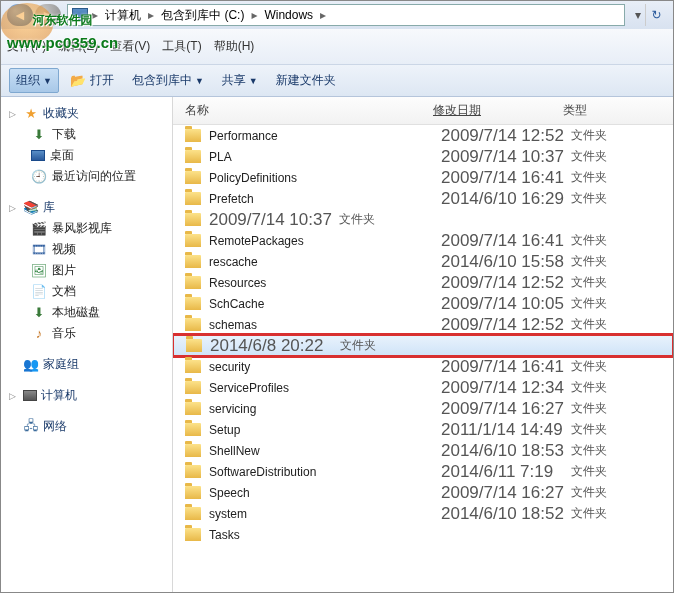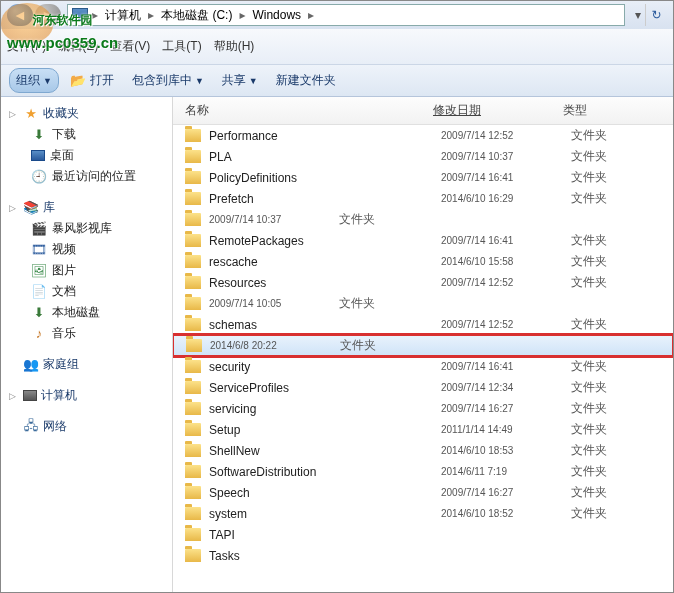--- a/index.html
+++ b/index.html
@@ -19,21 +19,21 @@
 .watermark { position: absolute; top: 4px; left: 6px; z-index: 50; color: #0a7a1a; font-size: 22px; font-weight: bold; text-shadow: 0 0 3px #fff,1px 1px 0 #fff; font-family: "SimHei", sans-serif; pointer-events: none; line-height: 1.1; text-align: center; }
 .watermark .url { font-size: 15px; color: #0a7a1a; }
 .wm-logo { position: absolute; top: 2px; left: 0; width: 52px; height: 40px; background: radial-gradient(circle at 50% 40%, #ffb347, #d87a1a); border-radius: 50% 50% 45% 45%; opacity: 0.55; z-index: 49; }
 
 .menubar { height: 36px; background: linear-gradient(#f7f9fc,#e8eef7); display: flex; align-items: center; padding-left: 6px; gap: 12px; border-bottom: 1px solid #cbd6e6; }
 .menubar span { color: #333; }
 
 .toolbar { height: 32px; background: linear-gradient(#eef3fa,#dde7f3); display: flex; align-items: center; padding: 0 8px; gap: 6px; border-bottom: 1px solid #b5c5db; }
 .tb-item { display: flex; align-items: center; gap: 3px; color: #1a3a6a; padding: 3px 6px; }
 .tb-item .dd { font-size: 9px; }
-.organize { background: linear-gradient(#c8dff5,#a8c8e8); border: 1px solid #7fa8d0; border-radius: 10px; }
+.organize { background: linear-gradient(#c8dff5,#a8c8e8); border: 1px solid #7fa8d0; border-radius: 2px; }
 
 .content { display: flex; height: calc(100% - 82px); }
 .sidebar { width: 172px; background: #fff; border-right: 1px solid #d8d8d8; padding: 6px 0; overflow: hidden; }
 .sb-group { margin-bottom: 10px; }
 .sb-head { display: flex; align-items: center; padding: 2px 8px; gap: 4px; color: #1a3a6a; }
 .sb-head .arrow { width: 10px; color: #888; font-size: 9px; }
 .sb-item { display: flex; align-items: center; padding: 2px 8px 2px 30px; gap: 5px; color: #222; }
 .ico { width: 16px; height: 16px; display: inline-flex; align-items: center; justify-content: center; font-size: 13px; }
 .star { color: #f0a030; }
 .dl { color: #3a7a3a; }
@@ -53,21 +53,21 @@
 .col-name { width: 260px; padding-left: 12px; }
 .col-date { width: 130px; text-decoration: underline; }
 .col-type { flex: 1; }
 .rows { flex: 1; overflow-y: auto; }
 .row { display: flex; align-items: center; height: 21px; padding-left: 12px; }
 .row.sel { background: linear-gradient(#e8f2fc,#d0e4f8); border: 1px solid #7fb0e0; }
 .row.hl { outline: 3px solid #d83030; outline-offset: -1px; }
 .fico { width: 16px; height: 13px; background: linear-gradient(#fce28a,#e8b848); border-radius: 1px 1px 0 0; margin-right: 8px; position: relative; }
 .fico::before { content: ""; position: absolute; top: -3px; left: 0; width: 7px; height: 3px; background: #e8b848; border-radius: 1px 1px 0 0; }
 .rname { width: 232px; color: #222; }
-.rdate { width: 130px; color: #555; font-size: 10px; }
+.rdate { width: 130px; color: #555; font-size: 17px; }
 .rtype { color: #555; }
 </style>
 </head>
 <body>
 
 <div class="wm-logo"></div>
 <div class="watermark">
   <span>河东软件园</span><br>
   <span class="url">www.pc0359.cn</span>
 </div>
@@ -75,21 +75,21 @@
 <div class="titlebar">
   <div class="nav-btns">
     <div class="nav-btn">◄</div>
     <div class="nav-btn fwd">►</div>
   </div>
   <div class="addr">
     <span class="pc-icon"></span>
     <span class="sep">▸</span>
     <span class="seg">计算机</span>
     <span class="sep">▸</span>
-    <span class="seg">本地磁盘 (C:)</span>
+    <span class="seg">包含到库中 (C:)</span>
     <span class="sep">▸</span>
     <span class="seg">Windows</span>
     <span class="sep">▸</span>
   </div>
   <span class="dn">▾</span>
   <div class="refresh">↻</div>
 </div>
 
 <div class="menubar">
   <span>文件(F)</span>
@@ -245,20 +245,21 @@
           <span class="rtype">文件夹</span>
         </div>
         <div class="row">
           <span class="fico"></span>
           <span class="rname">Resources</span>
           <span class="rdate">2009/7/14 12:52</span>
           <span class="rtype">文件夹</span>
         </div>
         <div class="row">
           <span class="fico"></span>
+          <span class="rname">SchCache</span>
           <span class="rdate">2009/7/14 10:05</span>
           <span class="rtype">文件夹</span>
         </div>
         <div class="row">
           <span class="fico"></span>
           <span class="rname">schemas</span>
           <span class="rdate">2009/7/14 12:52</span>
           <span class="rtype">文件夹</span>
         </div>
         <div class="row sel hl">
@@ -306,26 +307,20 @@
           <span class="fico"></span>
           <span class="rname">Speech</span>
           <span class="rdate">2009/7/14 16:27</span>
           <span class="rtype">文件夹</span>
         </div>
         <div class="row">
           <span class="fico"></span>
           <span class="rname">system</span>
           <span class="rdate">2014/6/10 18:52</span>
           <span class="rtype">文件夹</span>
-        </div>
-        <div class="row">
-          <span class="fico"></span>
-          <span class="rname">TAPI</span>
-          <span class="rdate"></span>
-          <span class="rtype"></span>
         </div>
         <div class="row">
           <span class="fico"></span>
           <span class="rname">Tasks</span>
           <span class="rdate"></span>
           <span class="rtype"></span>
         </div>
       </div>
   </div>
 </div>

